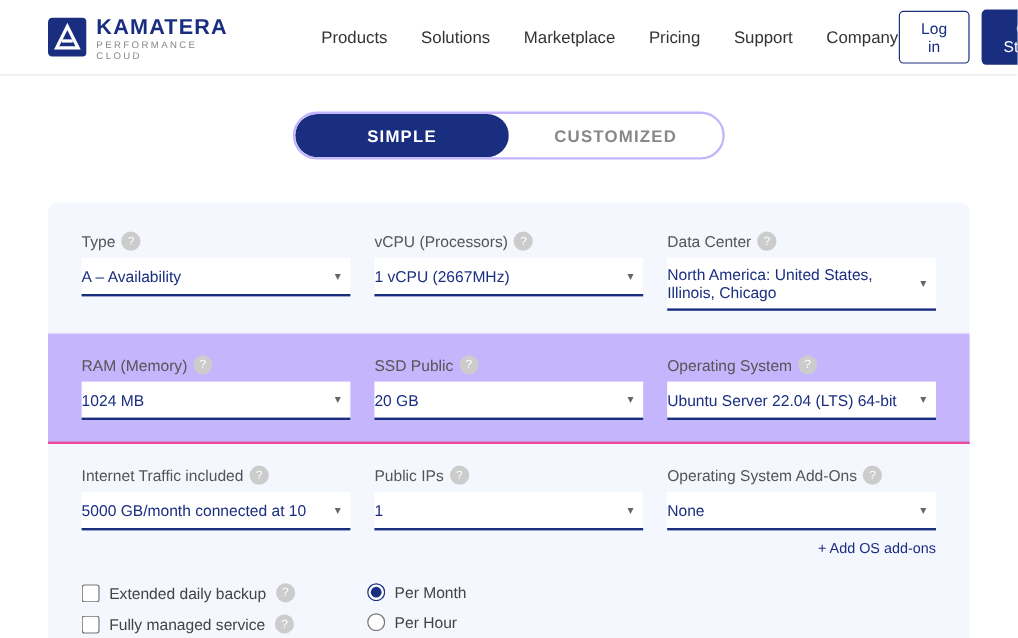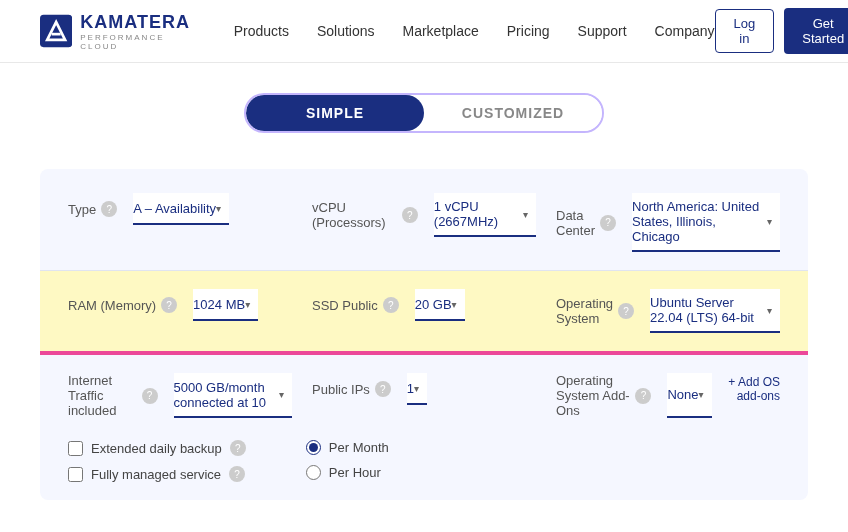--- a/index.html
+++ b/index.html
@@ -5,52 +5,52 @@
     * { box-sizing: border-box; margin: 0; padding: 0; }
     body { font-family: -apple-system, BlinkMacSystemFont, 'Segoe UI', Arial, sans-serif; background: #fff; color: #333; font-size: 14px; }
 
     
     nav { display: flex; align-items: center; padding: 0 40px; height: 63px; border-bottom: 1px solid #e8e8e8; }
     .nav-logo { display: flex; align-items: center; gap: 8px; margin-right: 40px; }
     .nav-logo-icon { width: 36px; height: 36px; }
     .nav-logo-text { display: flex; flex-direction: column; }
     .nav-logo-name { font-size: 18px; font-weight: 700; color: #1a2e80; letter-spacing: 1px; }
     .nav-logo-sub { font-size: 8px; color: #888; letter-spacing: 2px; }
-    .nav-links { display: flex; gap: 28px; flex: 1; }
+    .nav-links { display: flex; gap: 28px; flex: 1; margin-left: 34px; }
     .nav-link { color: #333; text-decoration: none; font-size: 14px; cursor: pointer; }
     .nav-actions { display: flex; gap: 10px; align-items: center; }
     .btn-login { border: 1.5px solid #1a2e80; background: #fff; color: #1a2e80; padding: 6px 18px; border-radius: 4px; cursor: pointer; font-size: 13px; font-weight: 500; }
     .btn-get-started { background: #1a2e80; color: #fff; border: none; padding: 8px 18px; border-radius: 4px; cursor: pointer; font-size: 13px; font-weight: 500; }
 
     
     main { padding: 30px 40px 40px; }
 
     
     .toggle-container { display: flex; justify-content: center; margin-bottom: 36px; }
     .toggle-pill { display: flex; background: #fff; border: 2px solid #c4b5fd; border-radius: 50px; overflow: hidden; width: 360px; }
     .toggle-option { flex: 1; text-align: center; padding: 10px 0; font-size: 14px; font-weight: 600; cursor: pointer; letter-spacing: 1px; border-radius: 50px; }
     .toggle-option.active { background: #1a2e80; color: #fff; }
     .toggle-option.inactive { background: #fff; color: #888; }
     .form-row { display: grid; grid-template-columns: 1fr 1fr 1fr; gap: 0 20px; margin-bottom: 18px; align-items: start; }
-    .form-group { display: flex; gap: 16px; }
+    .form-group { display: flex; flex-direction: column; gap: 6px; }
     .form-label { display: flex; align-items: center; gap: 5px; color: #555; font-size: 13px; font-weight: 500; }
     .help-icon { width: 16px; height: 16px; border-radius: 50%; background: #ccc; color: #fff; font-size: 10px; display: inline-flex; align-items: center; justify-content: center; cursor: pointer; flex-shrink: 0; }
     .form-select { display: flex; align-items: center; justify-content: space-between; background: #fff; border: none; border-bottom: 2px solid #1a2e80; padding: 6px 8px 6px 0; font-size: 13px; color: #1a2e80; cursor: pointer; min-height: 32px; }
     .form-select .chevron { color: #666; font-size: 10px; }
     .add-link { color: #1a2e80; font-size: 12px; text-align: right; cursor: pointer; margin-top: 2px; }
     .billing-row { display: flex; gap: 60px; align-items: flex-start; }
     .checkboxes { display: flex; flex-direction: column; gap: 10px; }
     .checkbox-item { display: flex; align-items: center; gap: 8px; font-size: 13px; color: #444; }
     .checkbox-item input[type="checkbox"] { width: 15px; height: 15px; accent-color: #1a2e80; cursor: pointer; }
     .radio-group { display: flex; flex-direction: column; gap: 10px; }
     .radio-item { display: flex; align-items: center; gap: 8px; font-size: 13px; color: #444; }
     .radio-item input[type="radio"] { width: 15px; height: 15px; accent-color: #1a2e80; cursor: pointer; }
 
     .top-form { background: #f5f7ff; border-radius: 8px 8px 0 0; padding: 24px 28px 0; border-bottom: 1px solid #e0e4f0; }
-    .mid-form { background: #fef9c3; padding: 18px 28px 0; border-bottom: 4px solid #ec4899; }
+    .mid-form { background: #c4b5fd; padding: 18px 28px 0; border-bottom: 2px solid #ec4899; }
     .bottom-form { background: #f5f7ff; padding: 18px 28px 10px; border-radius: 0 0 8px 8px; }
   </style>
 </head>
 <body>
 
 <nav>
   <div class="nav-logo">
     <svg class="nav-logo-icon" viewBox="0 0 36 36">
       <rect width="36" height="36" rx="4" fill="#1a2e80"></rect>
       <polygon points="8,28 18,8 28,28" fill="none" stroke="white" stroke-width="3"></polygon>

